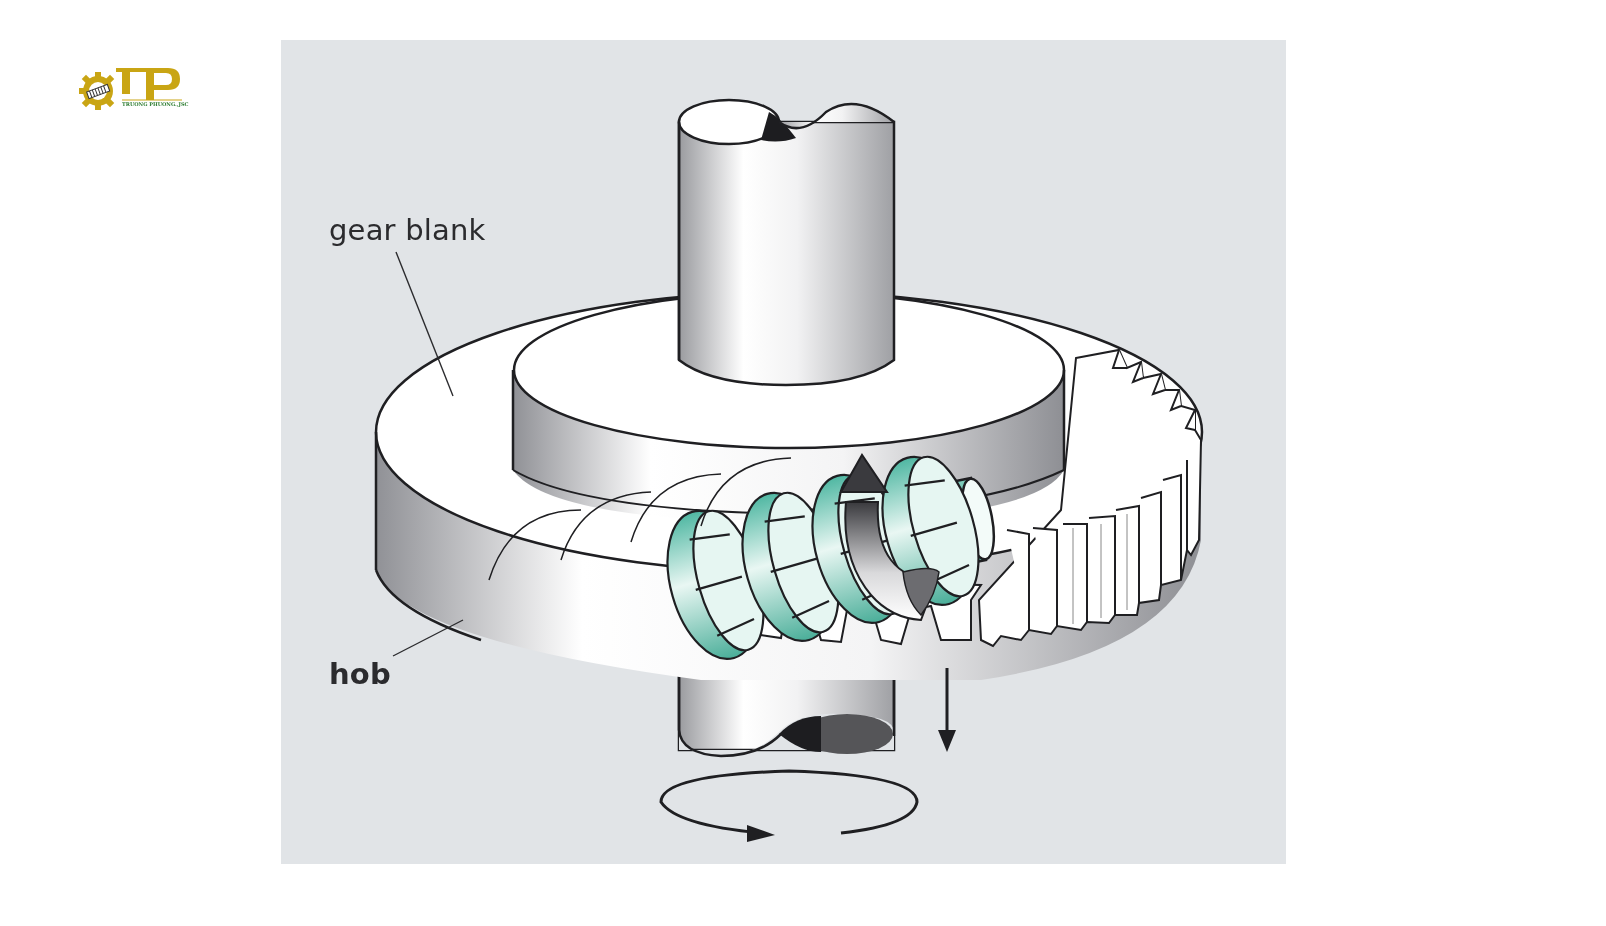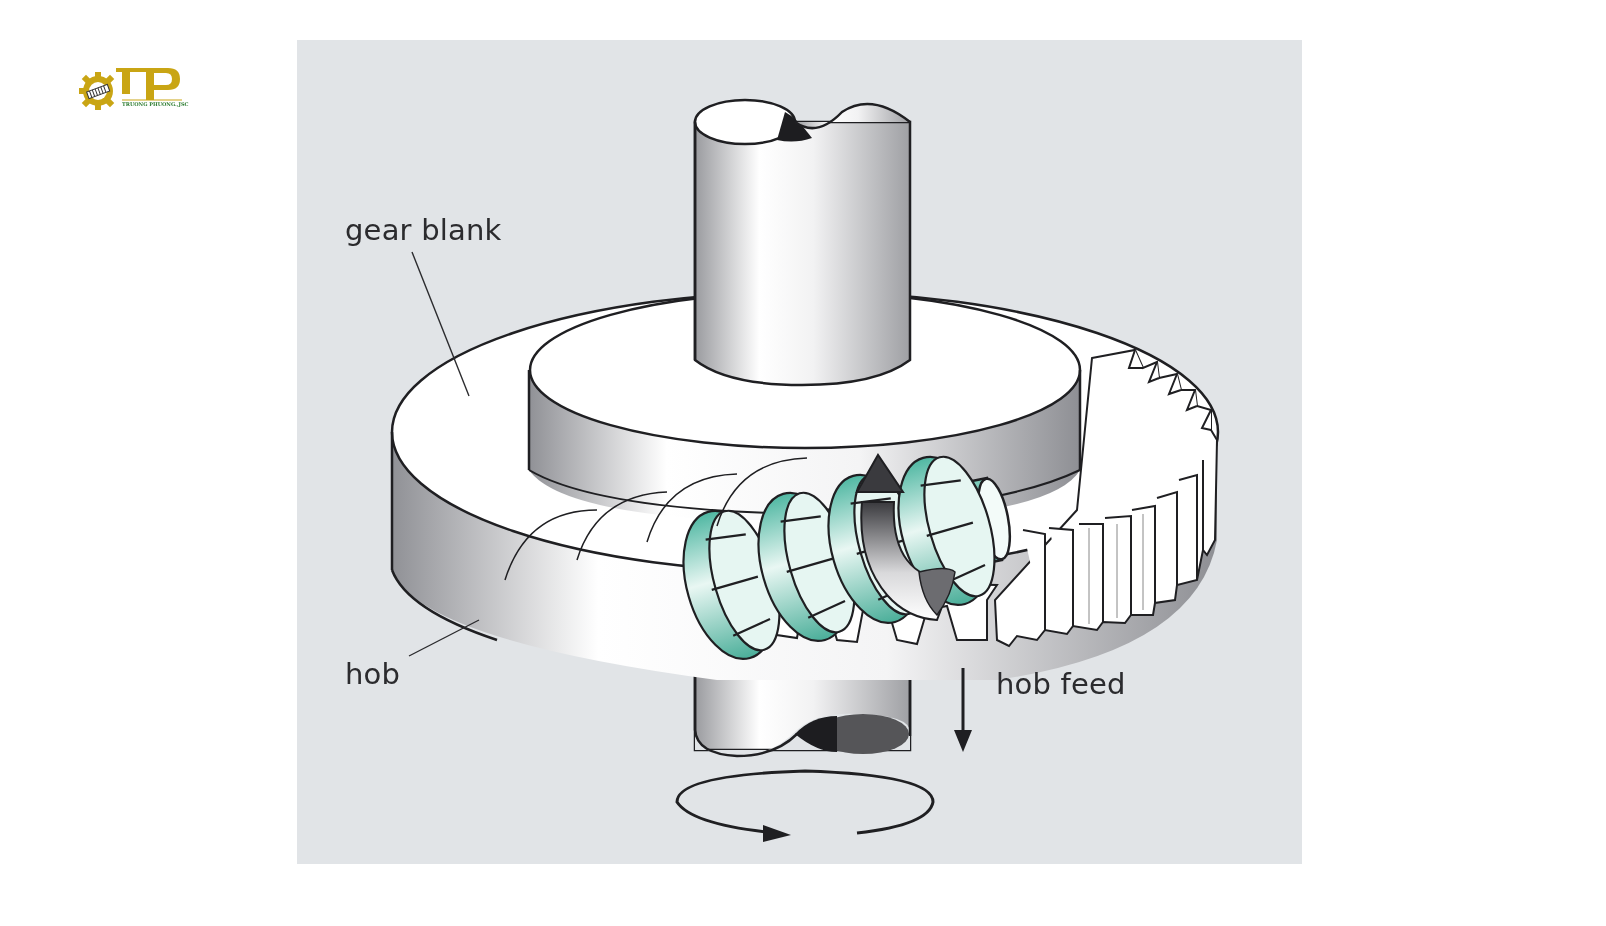--- a/index.html
+++ b/index.html
@@ -1,22 +1,22 @@
 <!DOCTYPE html>
 <html><head>
 <meta charset="utf-8">
 <style>
   html, body { margin: 0; padding: 0; background: #ffffff; }
   body { width: 1606px; height: 926px; position: relative; overflow: hidden; font-family: "DejaVu Sans", sans-serif; }
   .logo { position: absolute; left: 78px; top: 64px; width: 110px; height: 52px; }
-  .panel { position: absolute; left: 281px; top: 40px; width: 1005px; height: 824px; background: #e1e4e7; margin-left: 16px; }
+  .panel { position: absolute; left: 281px; top: 40px; width: 1005px; height: 824px; background: #e1e4e7; }
   .panel svg { position: absolute; left: 0; top: 0; }
   .label { position: absolute; color: #2b2b2e; font-family: "DejaVu Sans", sans-serif; font-size: 29px; letter-spacing: 0.2px; line-height: 36px; white-space: nowrap; }
   .lbl-gear { left: 48px; top: 172px; }
-  .lbl-hob { left: 48px; top: 616px; }
+  .lbl-hob { left: 48px; top: 616px; font-weight: bold; }
   .lbl-dir { left: 699px; top: 626px; }
 </style>
 </head>
 <body>
 
 <div class="logo">
   <svg width="110" height="52" viewBox="0 0 110 52">
     <g fill="#c9a514">
       <circle cx="20" cy="27" r="15"></circle>
       <rect x="17" y="8" width="6" height="6"></rect>
@@ -184,15 +184,14 @@
 
     <g>
       <path d="M480 793 Q395 785 380 762 Q380 735 508 731 Q636 735 636 762 Q632 785 560 793" fill="none" stroke="#1f1f22" stroke-width="3"></path>
       <path d="M466 785 L494 795 L466 802 Z" fill="#1f1f22"></path>
     </g>
   </svg>
 
   <div class="label lbl-gear">gear blank</div>
   <div class="label lbl-hob">hob</div>
   <div class="label lbl-dir">
-    <div>hob feed</div>
   </div>
 </div>
 
 </body></html>

